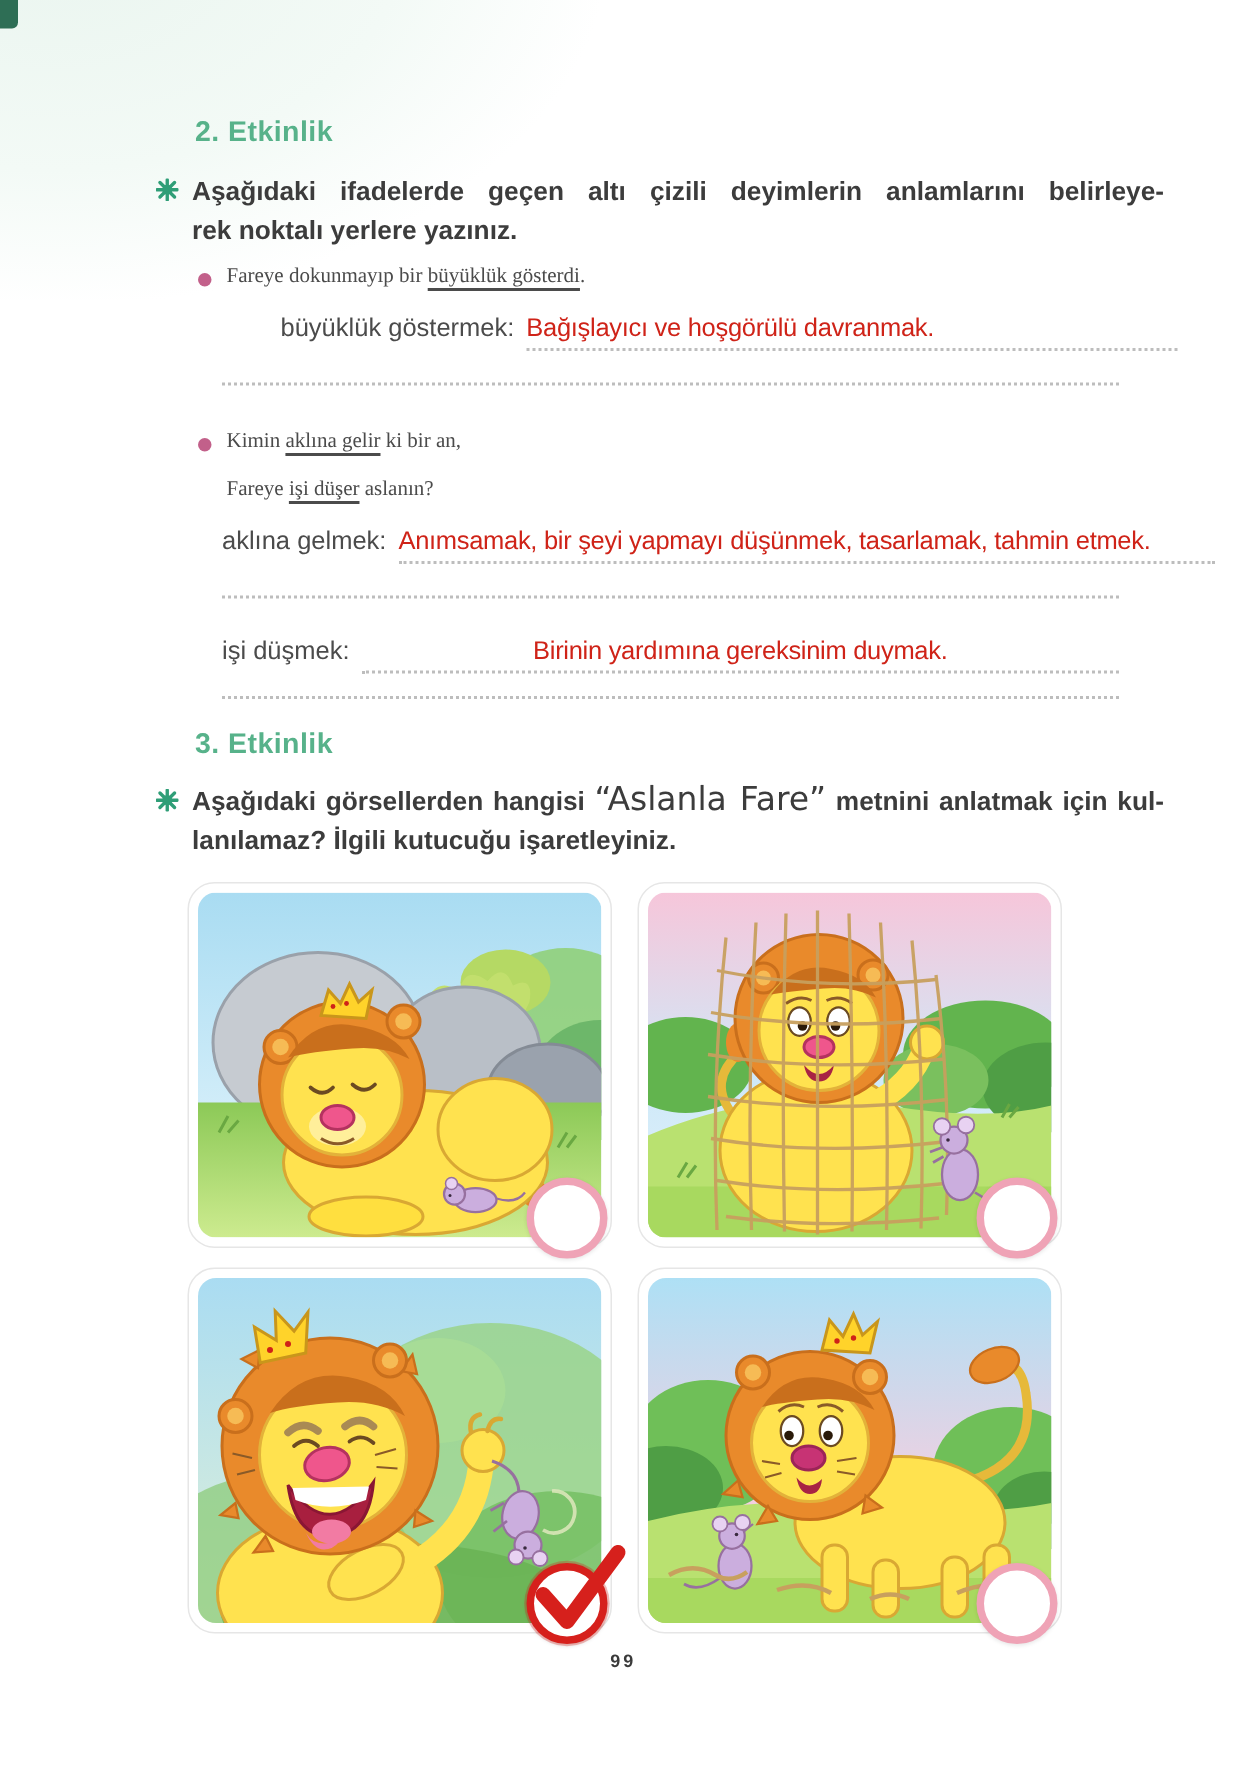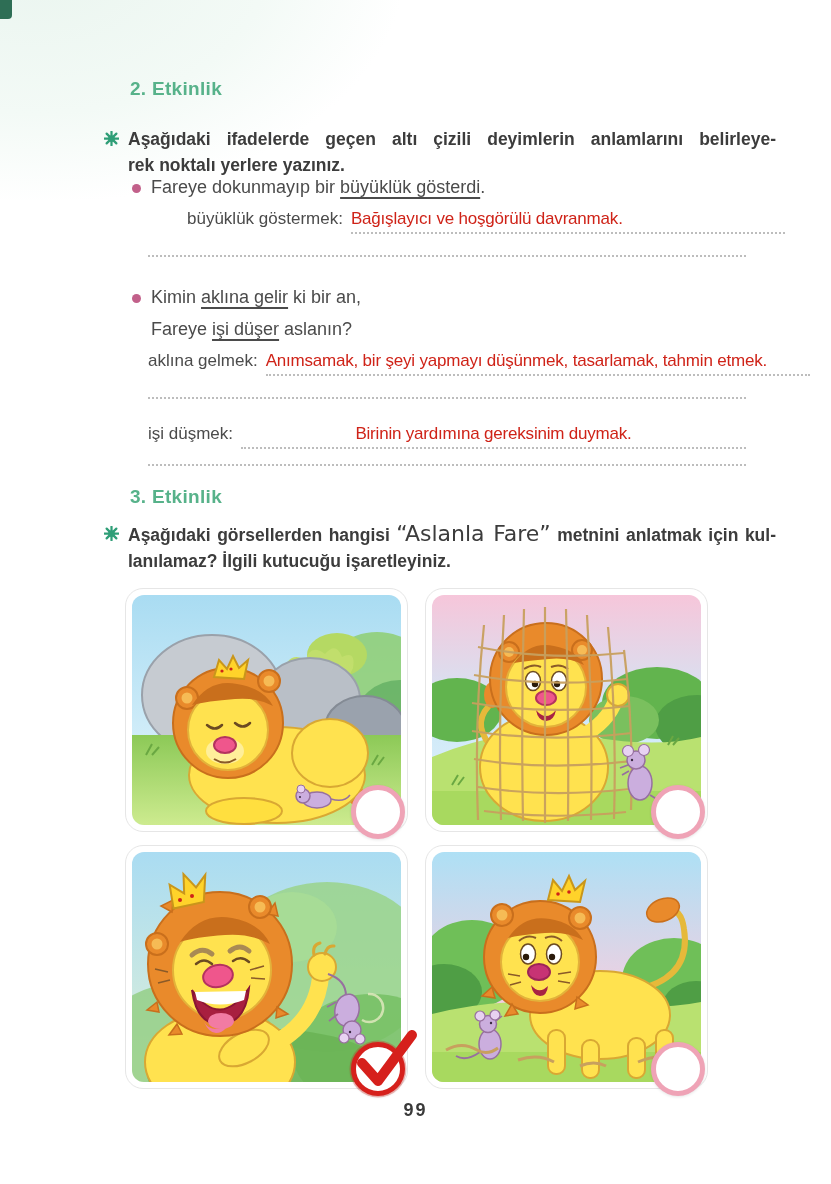--- a/index.html
+++ b/index.html
@@ -18,21 +18,21 @@
     border-bottom-right-radius:4px;
   }
   .abs{position:absolute;}
   .act-title{font-size:19px;font-weight:bold;color:#57b28a;letter-spacing:.3px;}
   .instr{width:648px;color:#3c3c3c;font-weight:bold;font-size:17.5px;line-height:26px;}
   .instr-row{display:flex;align-items:flex-start;}
   .star-gutter{width:24px;flex:0 0 24px;padding-top:5px;}
   .jline{display:block;text-align:justify;text-align-last:justify;}
   .nline{display:block;}
   .quoted{font-weight:normal;font-family:"DejaVu Sans",sans-serif;font-size:22px;}
-  .bullet-row{display:flex;align-items:flex-start;font-size:18px;color:#4b4b4b;}
+  .bullet-row{display:flex;align-items:flex-start;font-size:14px;color:#4b4b4b;font-family:Liberation Serif, serif;}
   .bullet-dot{width:9px;height:9px;border-radius:50%;background:#c2608a;flex:0 0 9px;
     margin-right:10px;align-self:center;margin-top:2px;}
   .u{text-decoration:underline;text-underline-offset:4px;text-decoration-thickness:1.5px;}
   .answer-row{display:flex;align-items:baseline;}
   .answer-label{color:#4b4b4b;font-size:17px;white-space:nowrap;margin-right:8px;}
   .answer-line{flex:1;border-bottom:2px dotted #bdbdbd;padding-bottom:3px;min-height:20px;}
   .answer-text{color:#cf2318;font-size:17px;white-space:nowrap;letter-spacing:-0.2px;}
   .dotted-sep{border-bottom:2px dotted #bdbdbd;height:1px;}
   .grid{display:grid;grid-template-columns:283px 283px;grid-column-gap:17px;grid-row-gap:13px;}
   .panel{width:283px;height:244px;position:relative;background:#fff;border:1px solid #e6e6e6;
@@ -40,31 +40,31 @@
   .scene{width:100%;height:100%;border-radius:12px;overflow:hidden;display:block;}
   .scene svg{display:block;width:100%;height:100%;}
   .checkbox{
     position:absolute;right:2px;bottom:-8px;width:44px;height:44px;border-radius:50%;
     border:5px solid #efa3b6;background:#fff;box-shadow:0 1px 3px rgba(0,0,0,.10);cursor:pointer;
   }
   .checkbox .check-svg{display:none;position:absolute;left:-8px;top:-22px;overflow:visible;}
   .checkbox.checked{border-color:#d6201c;box-shadow:0 0 0 1.5px rgba(214,32,28,.30),0 1px 3px rgba(0,0,0,.15);}
   .checkbox.checked .check-svg{display:block;}
   .page-number{position:absolute;left:0;top:1100px;width:831px;text-align:center;
-    font-size:18px;font-weight:bold;color:#3a3a3a;letter-spacing:2px;}
+    font-size:12px;font-weight:bold;color:#3a3a3a;letter-spacing:2px;}
 </style>
 </head>
 <body>
 
 <div class="corner-wash"></div>
 <div class="corner-mark"></div>
 
 <div class="abs act-title" style="left:130px;top:78px;">2. Etkinlik</div>
 
-<div class="abs instr-row" style="left:104px;top:114px;width:672px;margin-top:12px;">
+<div class="abs instr-row" style="left:104px;top:114px;width:672px;">
   <span class="star-gutter">
     <svg width="15" height="15" viewBox="0 0 20 20">
       <g stroke="#2f9e77" stroke-width="3" stroke-linecap="round">
         <line x1="10" y1="1" x2="10" y2="19"></line>
           <line x1="1" y1="10" x2="19" y2="10"></line>
         <line x1="3.5" y1="3.5" x2="16.5" y2="16.5"></line>
           <line x1="3.5" y1="16.5" x2="16.5" y2="3.5"></line>
       </g>
         <circle cx="10" cy="10" r="4.5" fill="#2f9e77"></circle>
     </svg>

